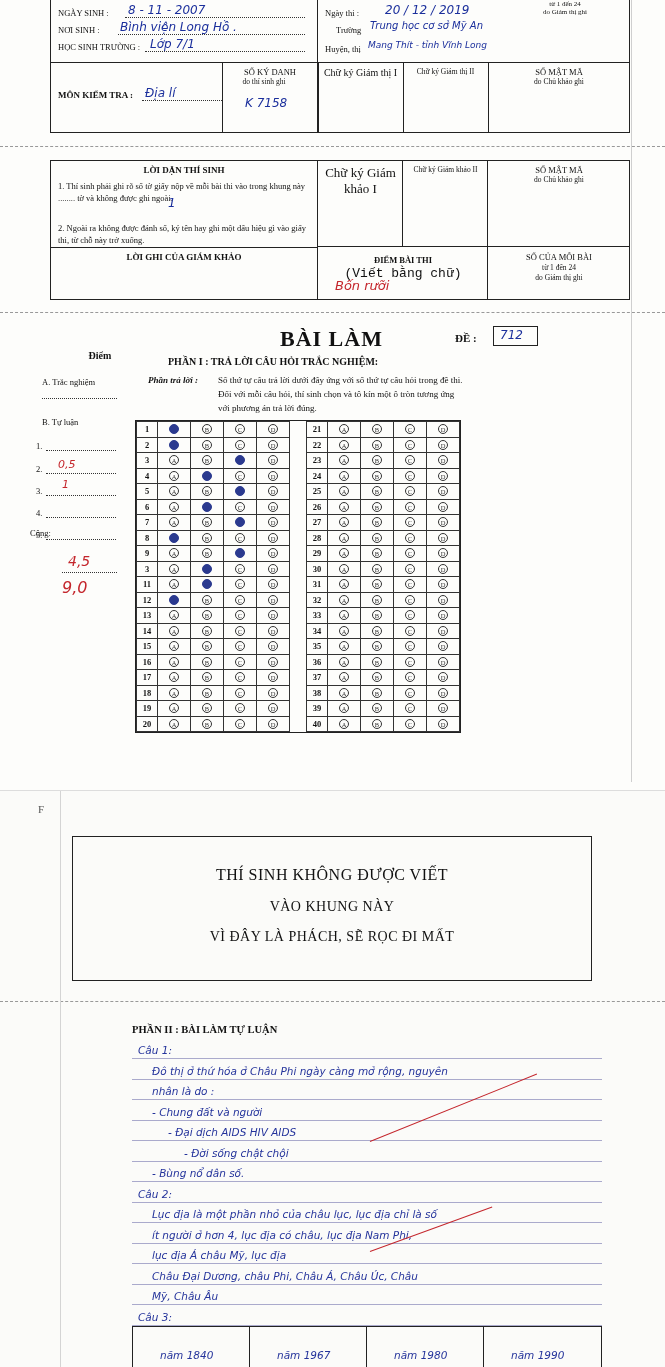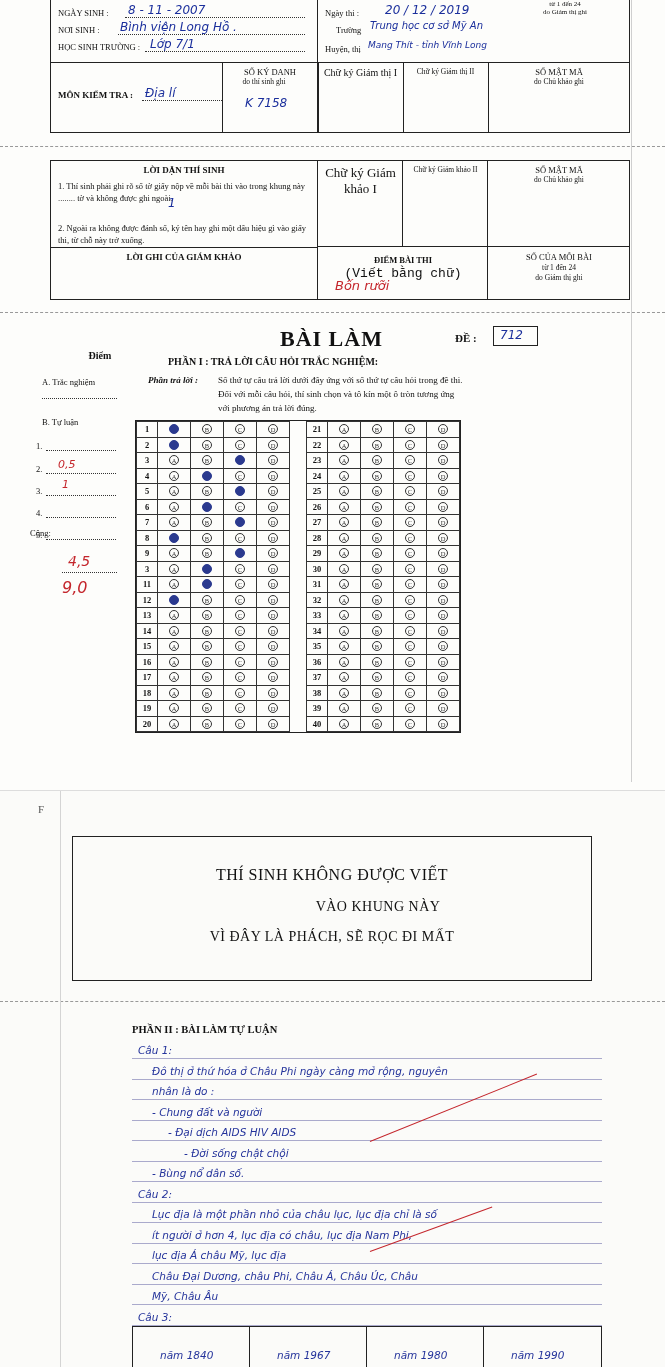--- a/index.html
+++ b/index.html
@@ -419,21 +419,21 @@
     </div>
 
     <div style="position:absolute;left:631px;top:0;width:1px;height:782px;background:#cfcfcf;"></div>
   </div>
 
   <div class="sheet2">
     <div class="marks" style="left:38px;top:12px;font-size:11px;color:#555;">F</div>
 
     <div class="warnbox" style="left:72px;top:45px;width:520px;height:145px;"></div>
     <div class="warn" style="position:absolute;left:72px;top:75px;width:520px;font-size:16px;">THÍ SINH KHÔNG ĐƯỢC VIẾT</div>
-    <div class="warn" style="position:absolute;left:72px;top:108px;width:520px;font-size:14px;padding-left:46px;">VÀO KHUNG NÀY</div>
+    <div class="warn" style="position:absolute;left:72px;top:108px;width:520px;font-size:14px;">VÀO KHUNG NÀY</div>
     <div class="warn" style="position:absolute;left:72px;top:138px;width:520px;font-size:14px;">VÌ ĐÂY LÀ PHÁCH, SẼ RỌC ĐI MẤT</div>
 
     <div class="dashed" style="top:210px;left:0;"></div>
 
     <div class="tl ttl" style="left:132px;top:232px;font-size:10.5px;">PHẦN II : BÀI LÀM TỰ LUẬN</div>
 
     <div id="ruled-lines">
         <div class="rule" style="left: 132px; top: 267px; width: 470px;"></div>
         <div class="pen" style="position: absolute; left: 138px; top: 253px;">Câu 1:</div>
         <div class="rule" style="left: 132px; top: 287.5px; width: 470px;"></div>

